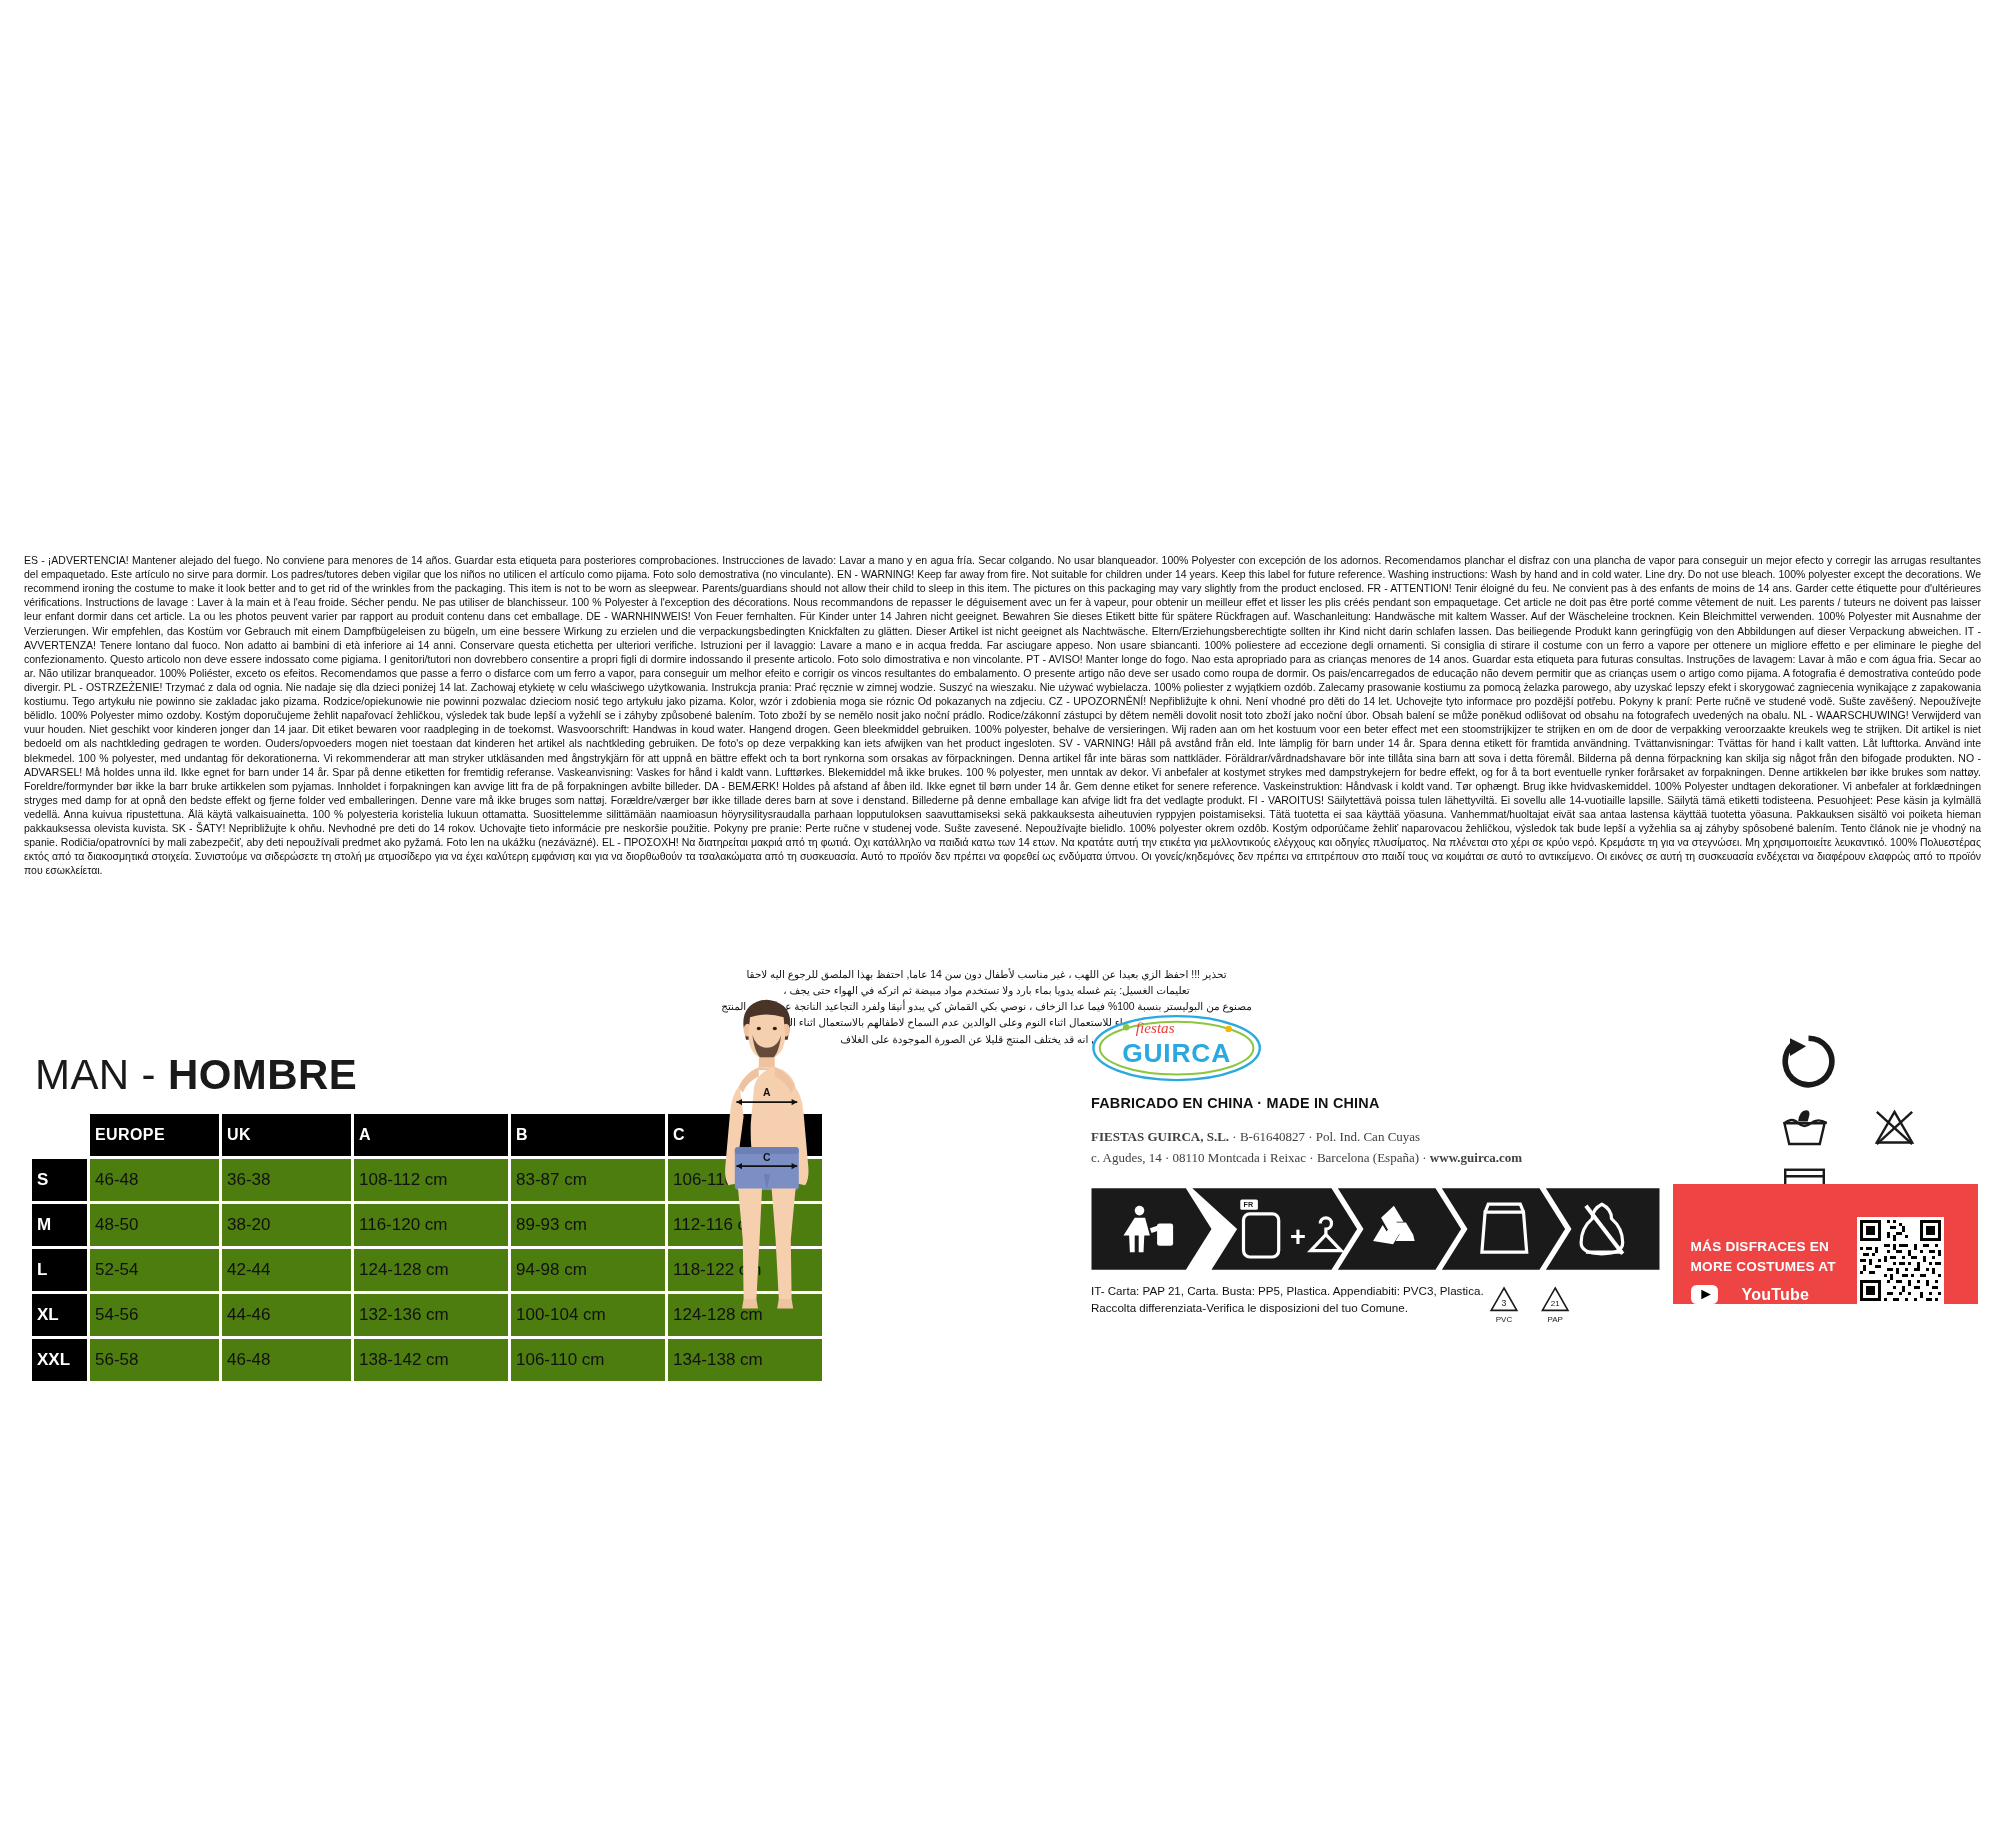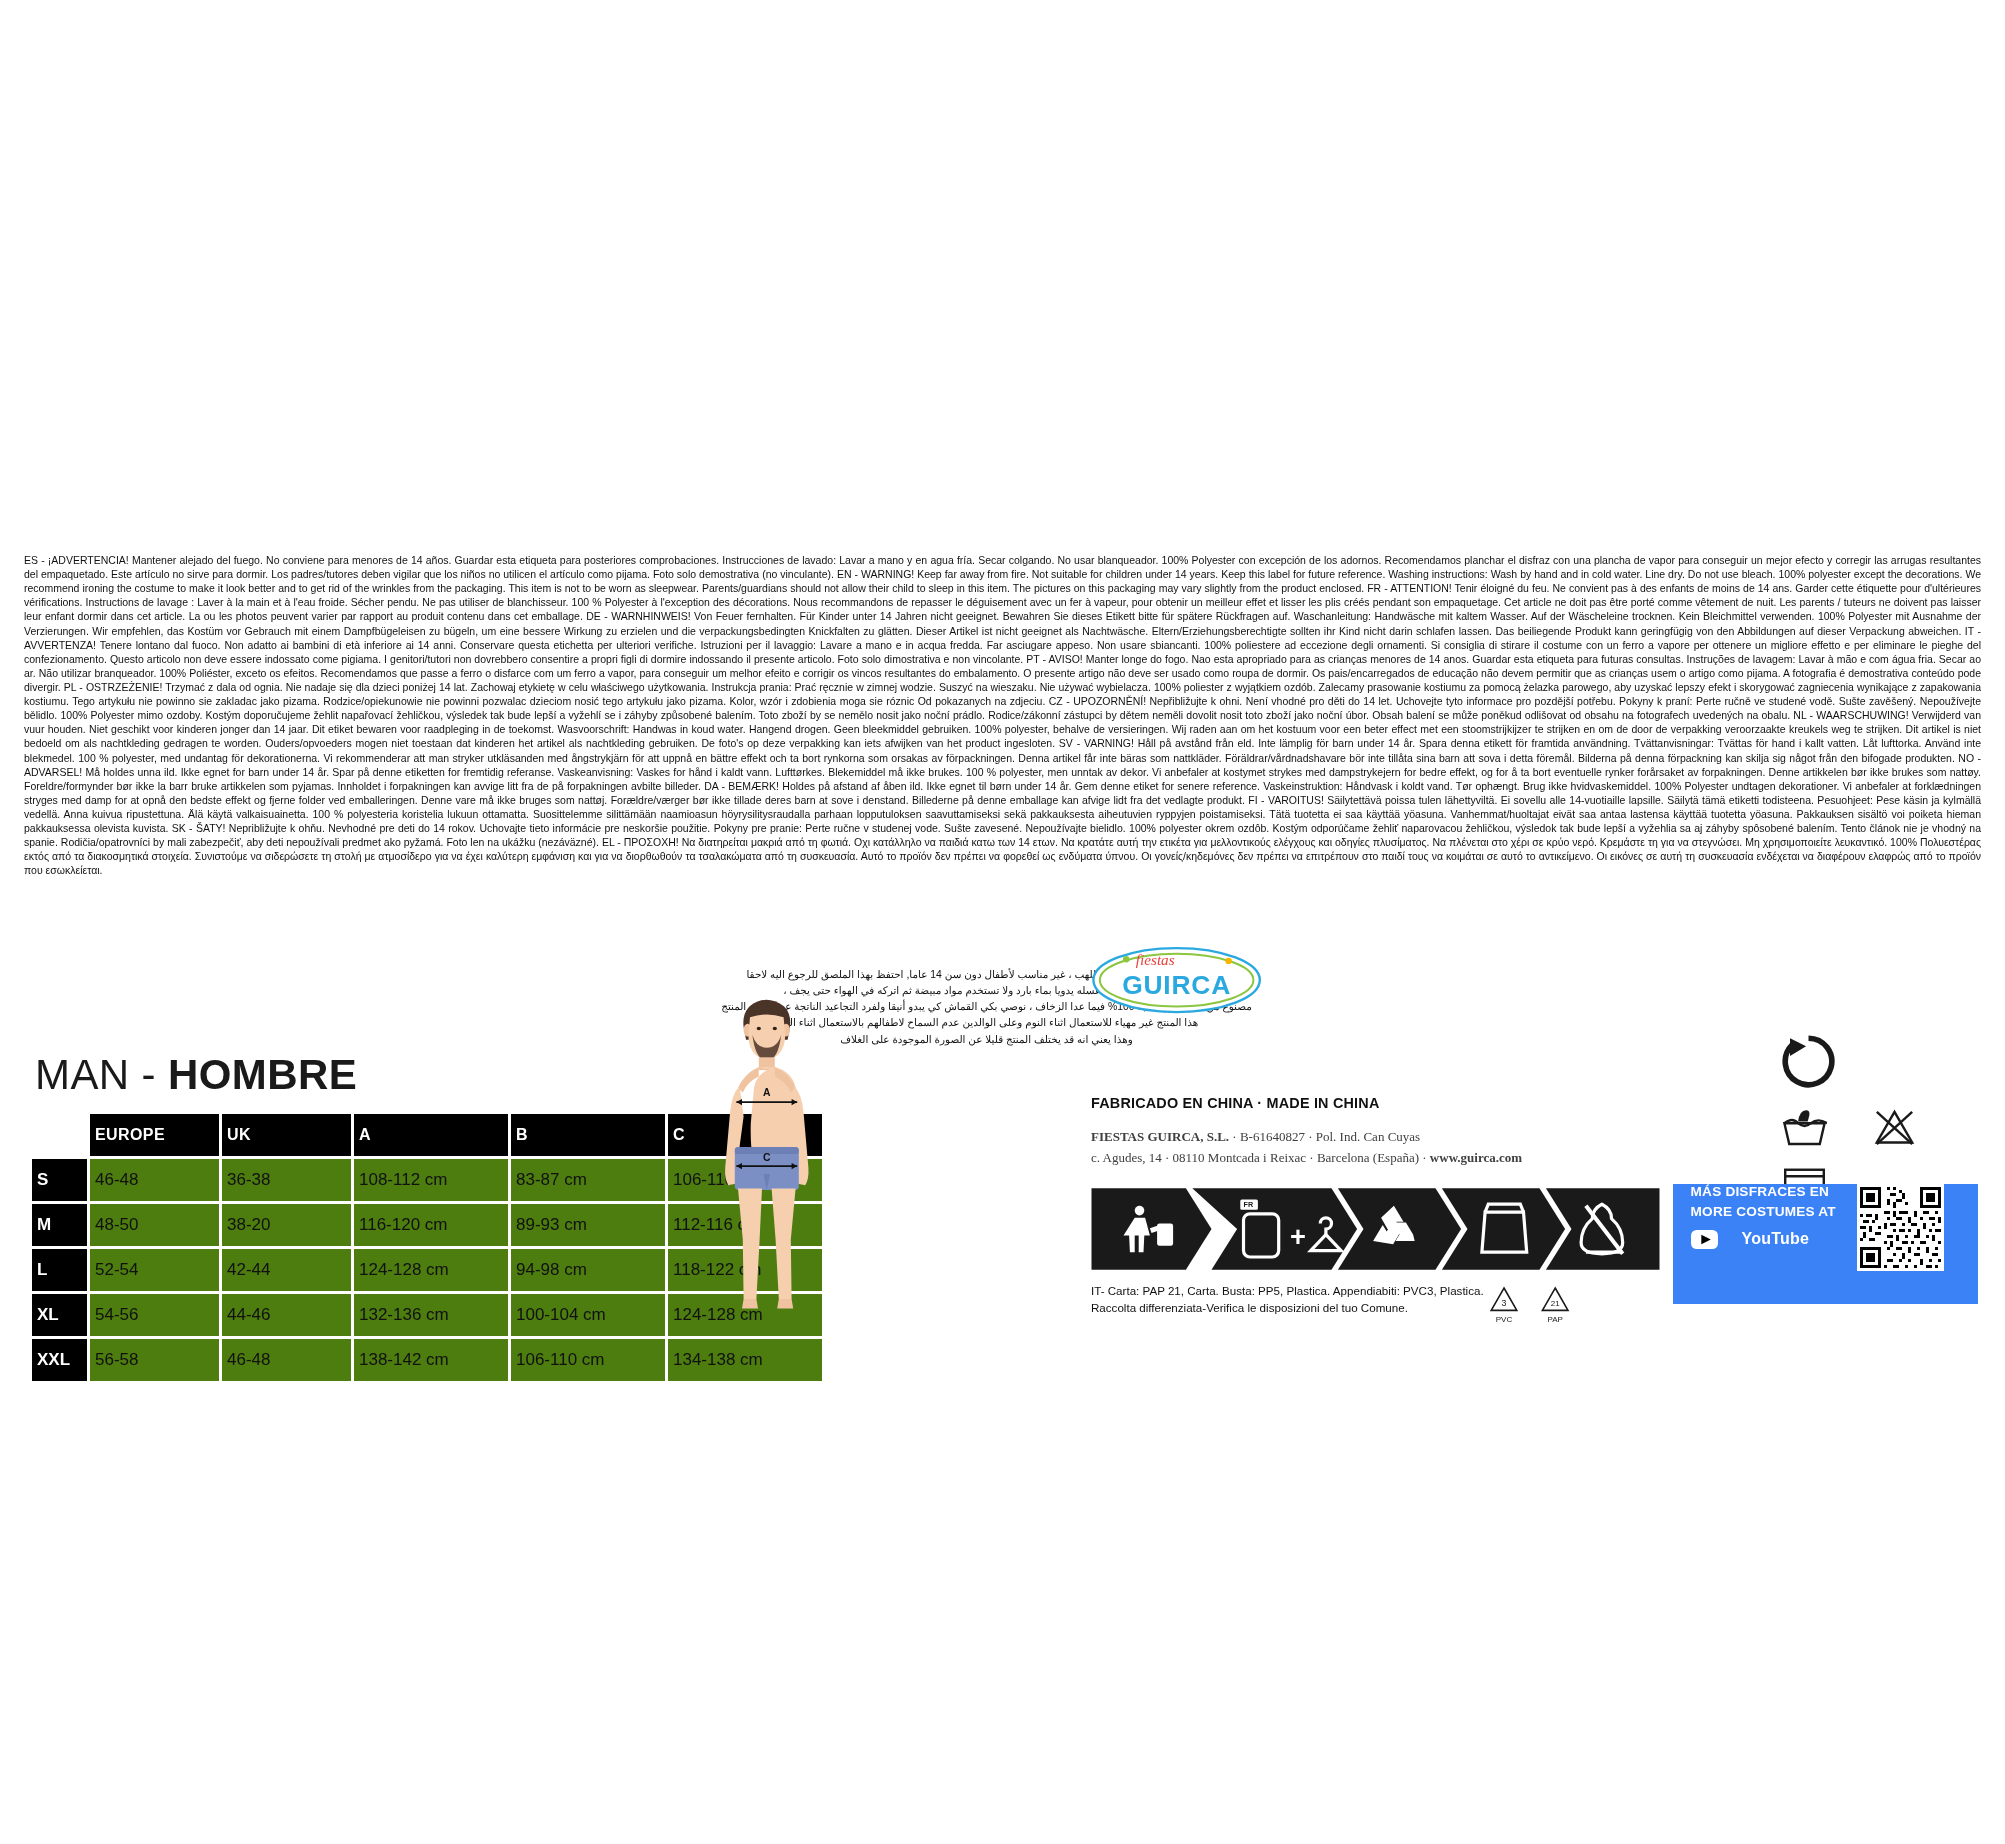--- a/index.html
+++ b/index.html
@@ -111,21 +111,21 @@
     top: 988px;
     width: 184px;
     height: 337px;
   }
   .fig-svg { display: block; }
 
   
   .logo {
     position: absolute;
     left: 1091px;
-    top: 940px;
+    top: 1008px;
     width: 172px;
     height: 77px;
   }
   .made-in {
     position: absolute;
     left: 1091px;
     top: 1095px;
     font-size: 14.4px;
     font-weight: bold;
     letter-spacing: 0.2px;
@@ -180,23 +180,23 @@
     margin-bottom: 11.2px;
   }
 
   
   .yt-box {
     position: absolute;
     left: 1673px;
     top: 1184px;
     width: 305px;
     height: 120px;
-    background: #3b82f6;
+    background: #ef4444;
     display: flex;
-    align-items: flex-start;
+    align-items: flex-end;
   }
   .yt-text {
     color: #ffffff;
     padding-left: 17.6px;
     width: 160px;
   }
   .yt-l1 { font-size: 13.6px; font-weight: bold; letter-spacing: 0.2px; }
   .yt-l2 { font-size: 13.6px; font-weight: bold; letter-spacing: 0.2px; margin-top: 4.8px; }
   .yt-l3 { display: flex; align-items: center; gap: 24px; margin-top: 11.2px; }
   .yt-l3 span { font-size: 16px; font-weight: bold; letter-spacing: 0.2px; }

